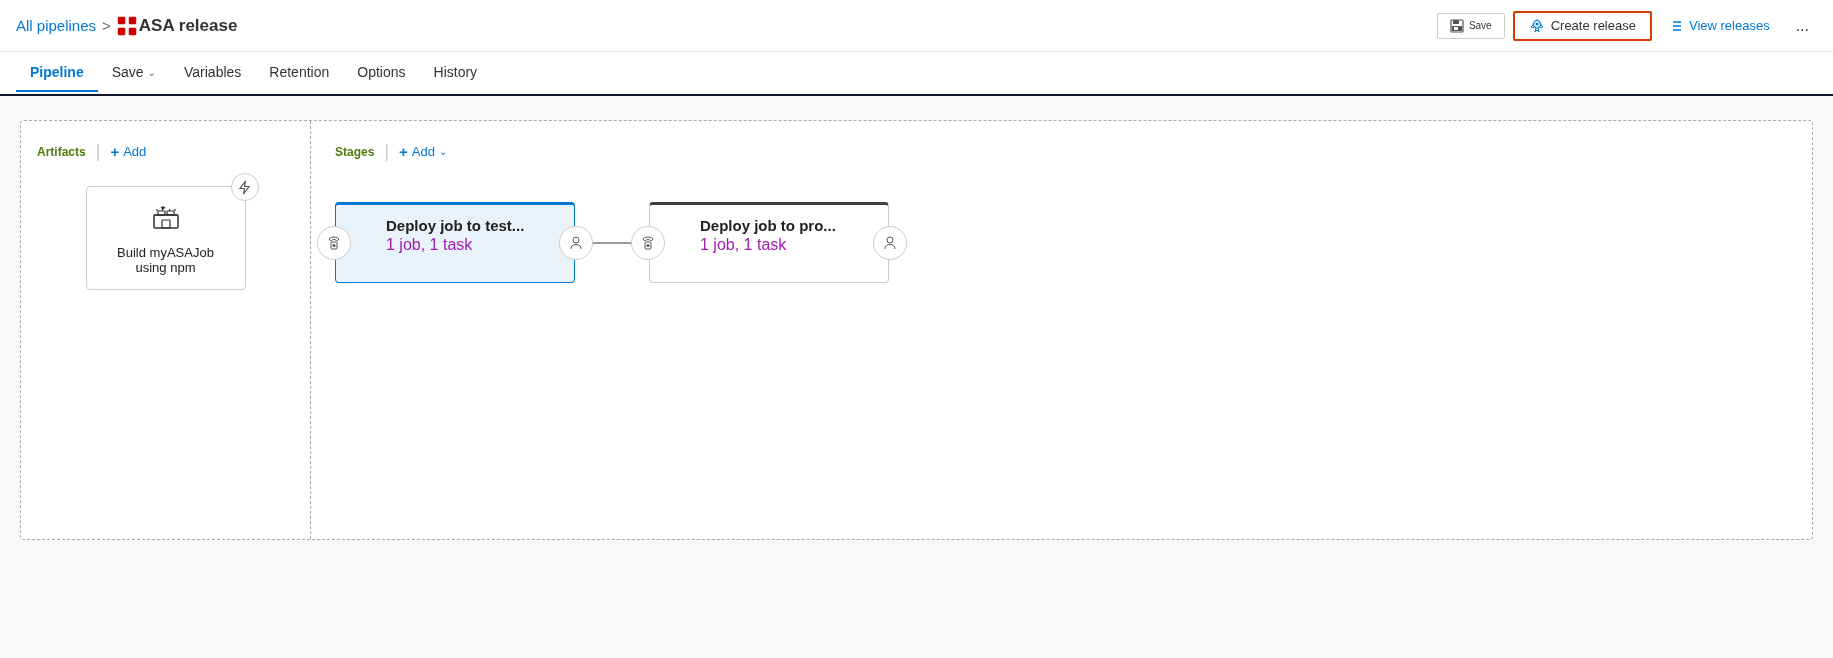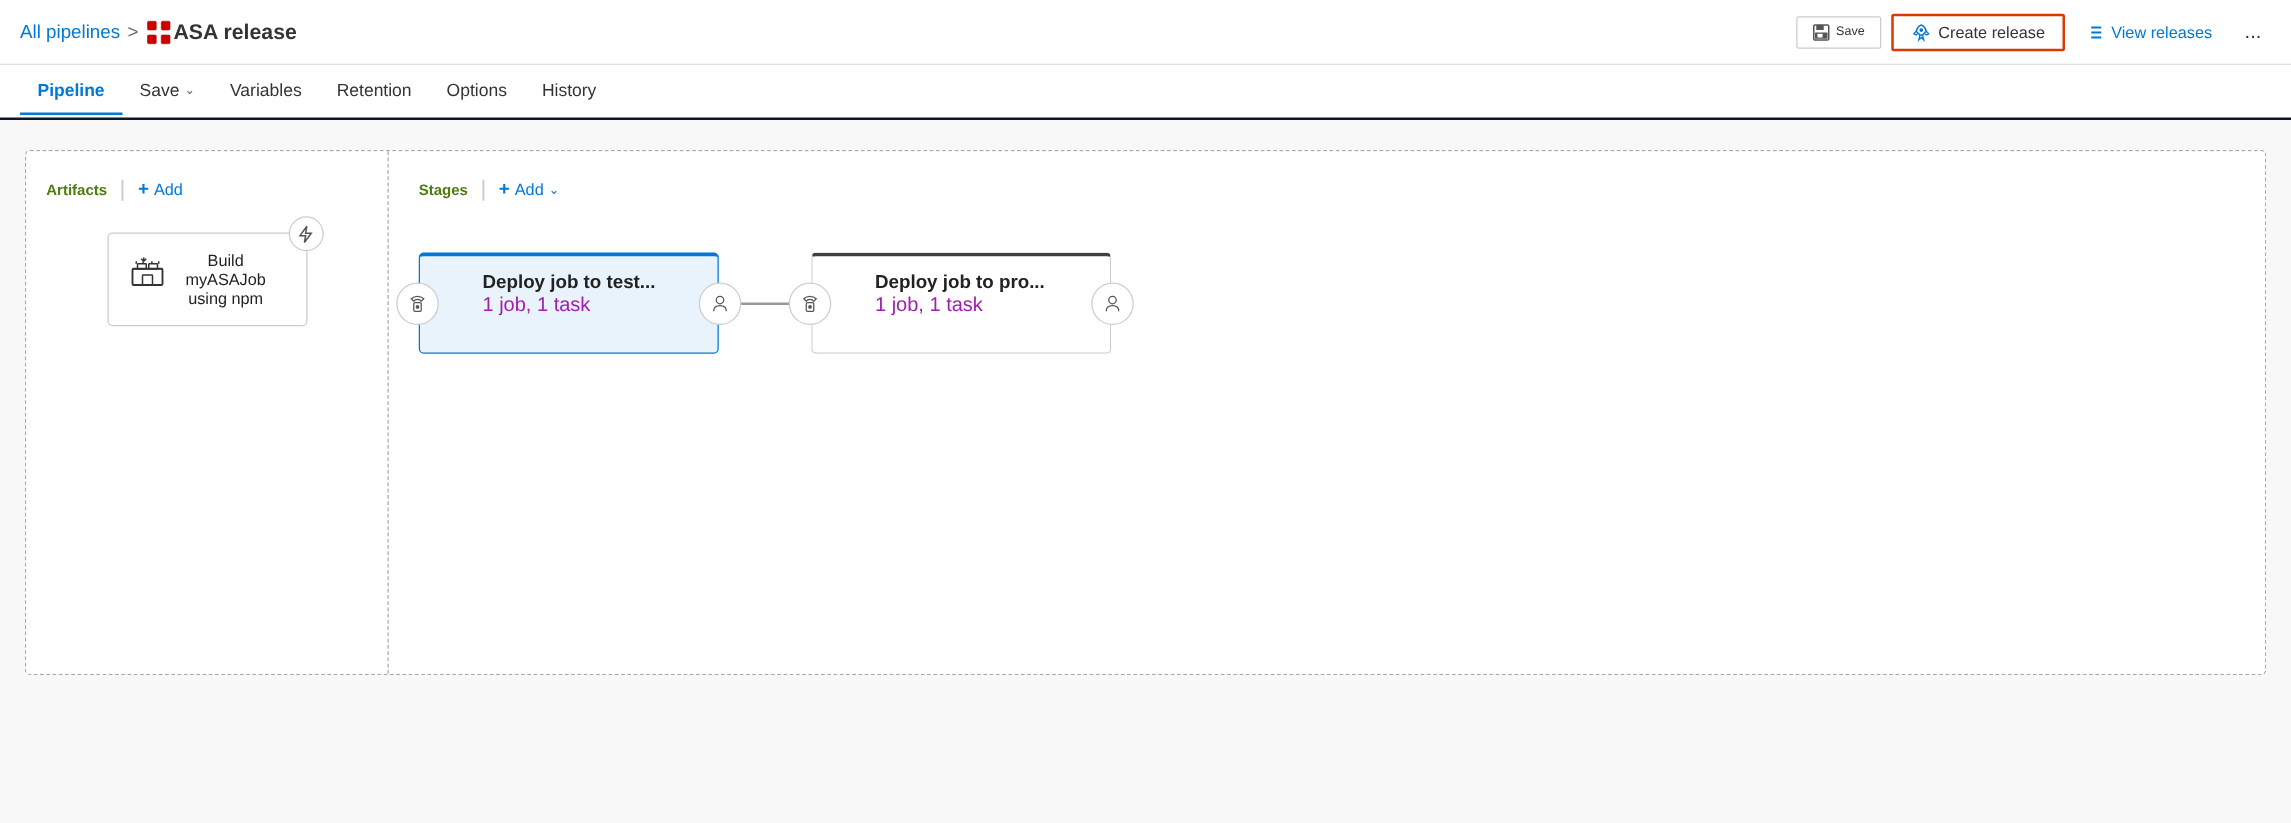--- a/index.html
+++ b/index.html
@@ -171,21 +171,21 @@
       font-size: 10px;
     }
 
     
     .artifact-card {
       border: 1px solid #ccc;
       border-radius: 4px;
       background: #fff;
       padding: 14px 16px;
       display: flex;
-      flex-direction: row;
+      flex-direction: column;
       align-items: center;
       width: 160px;
       margin: 0 auto 24px;
       position: relative;
     }
     .artifact-lightning {
       position: absolute;
       top: -14px;
       right: -14px;
       width: 28px;

